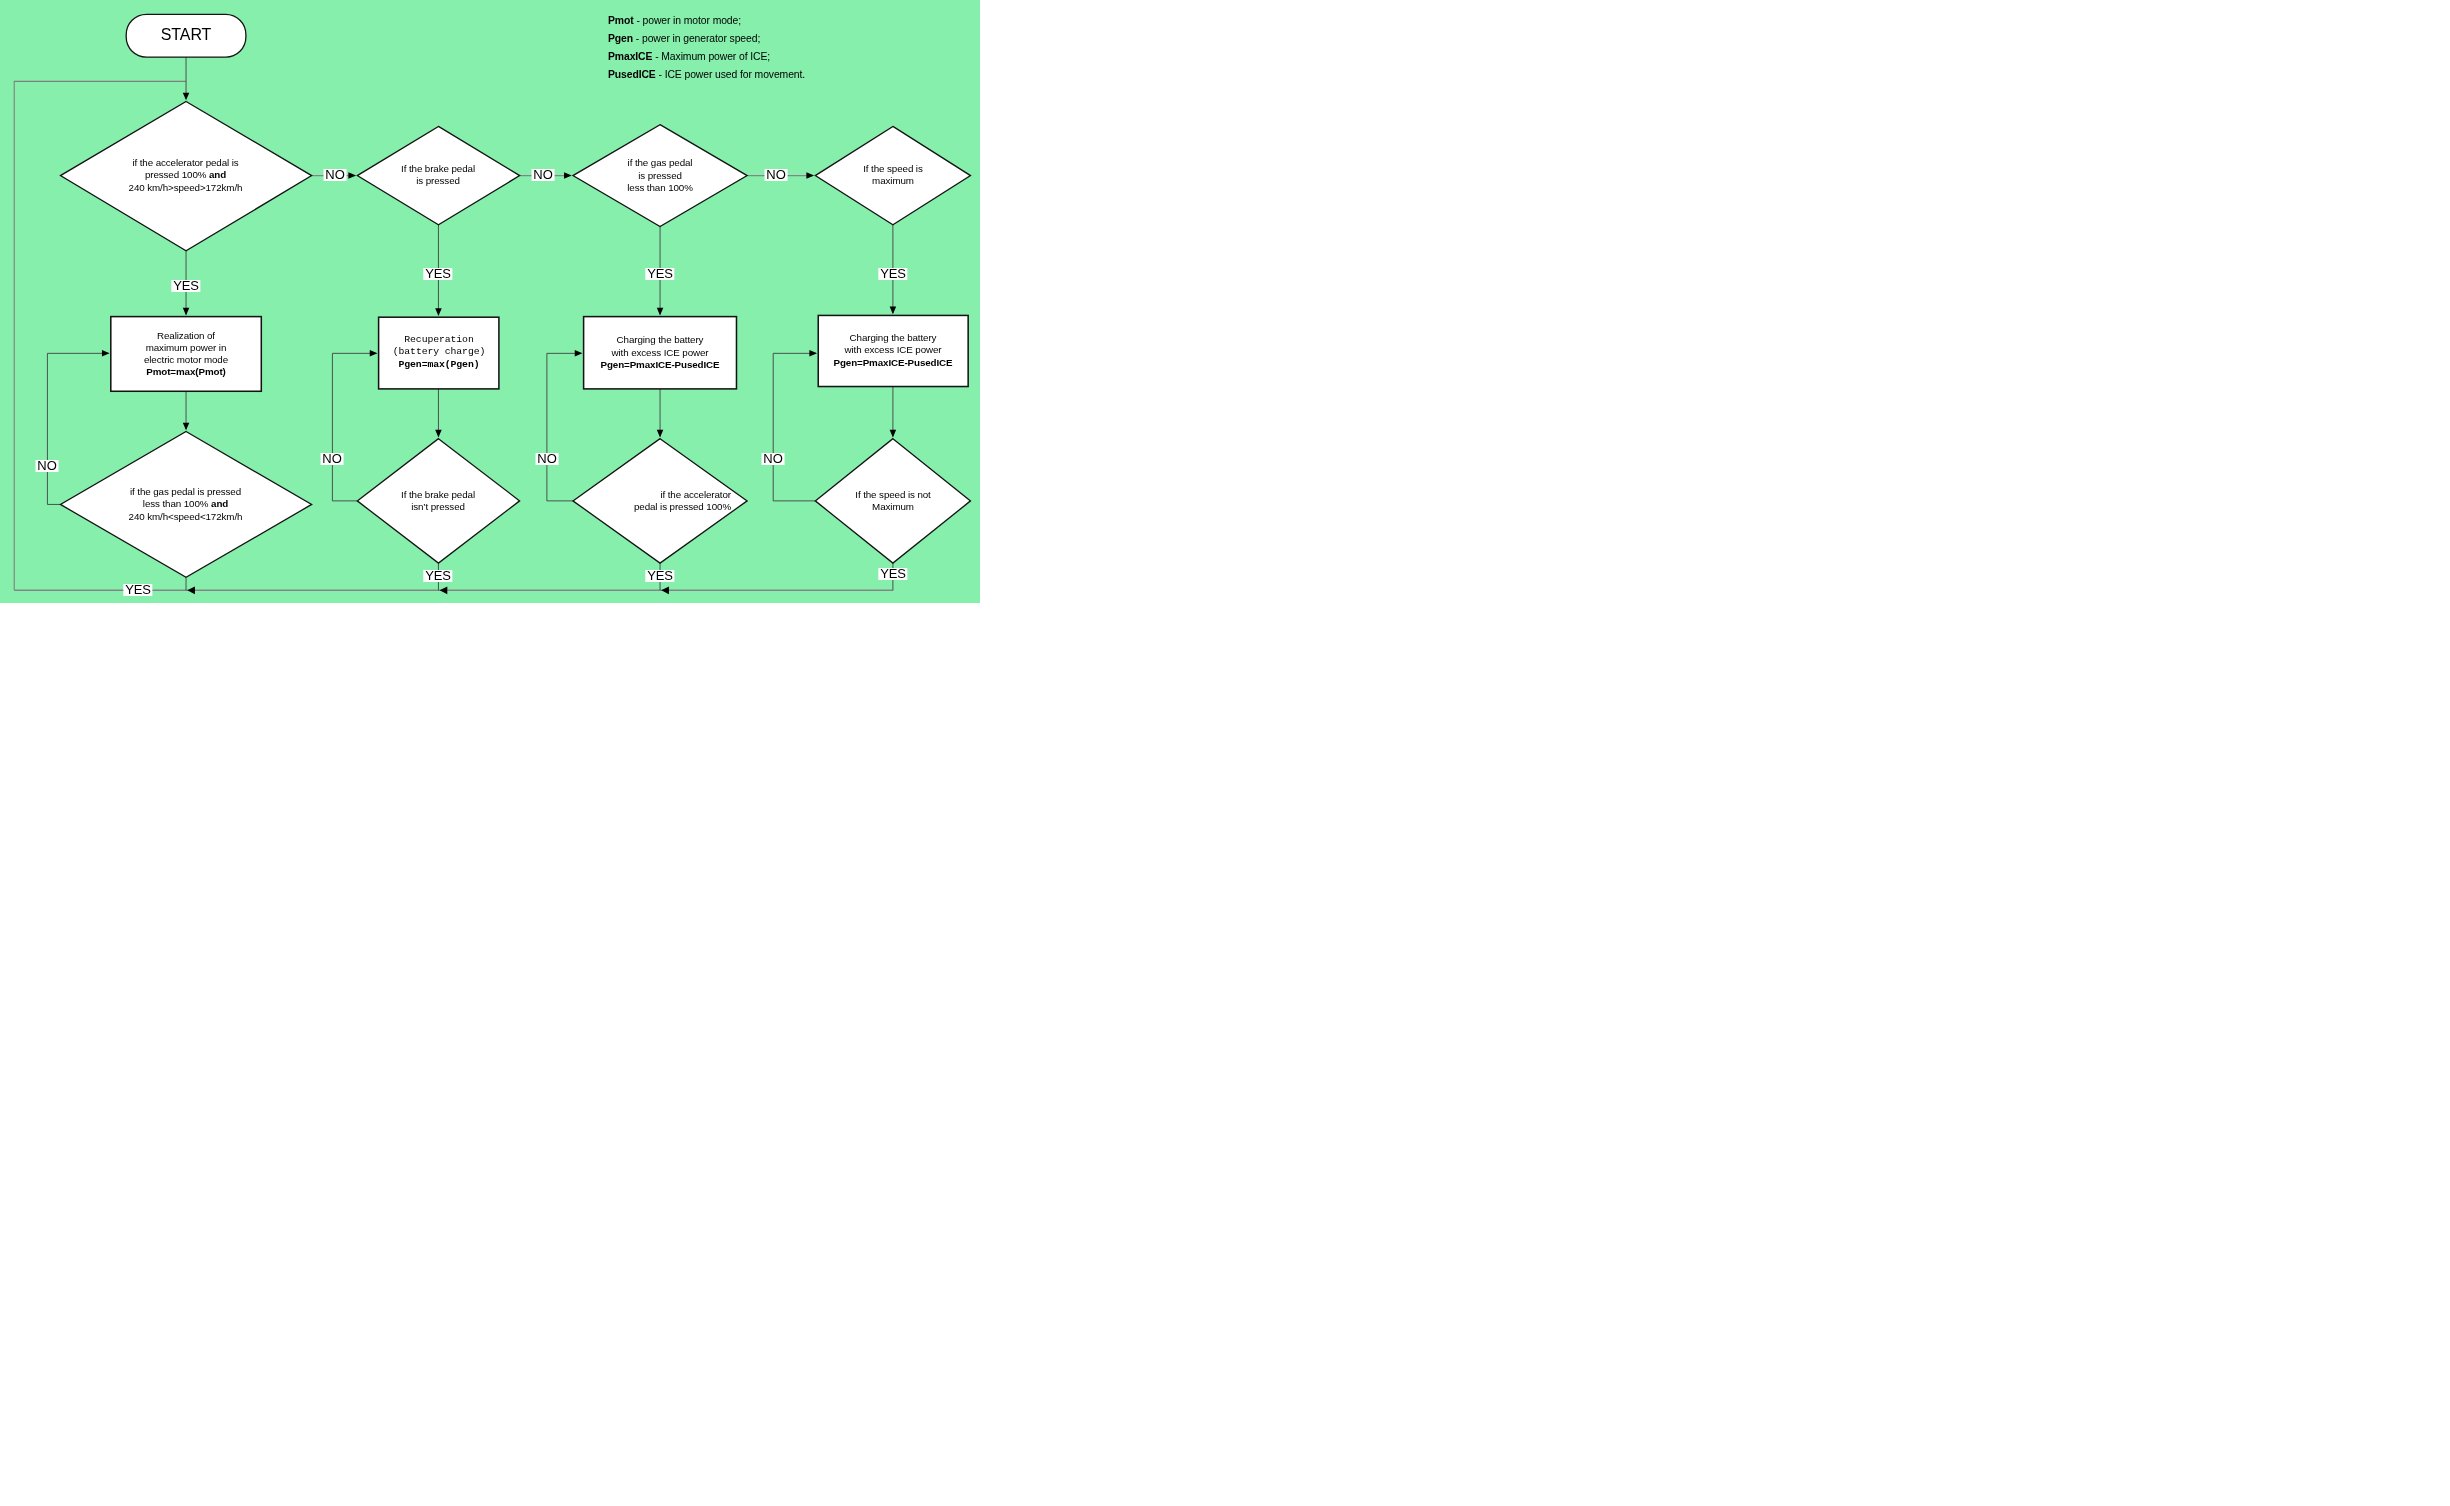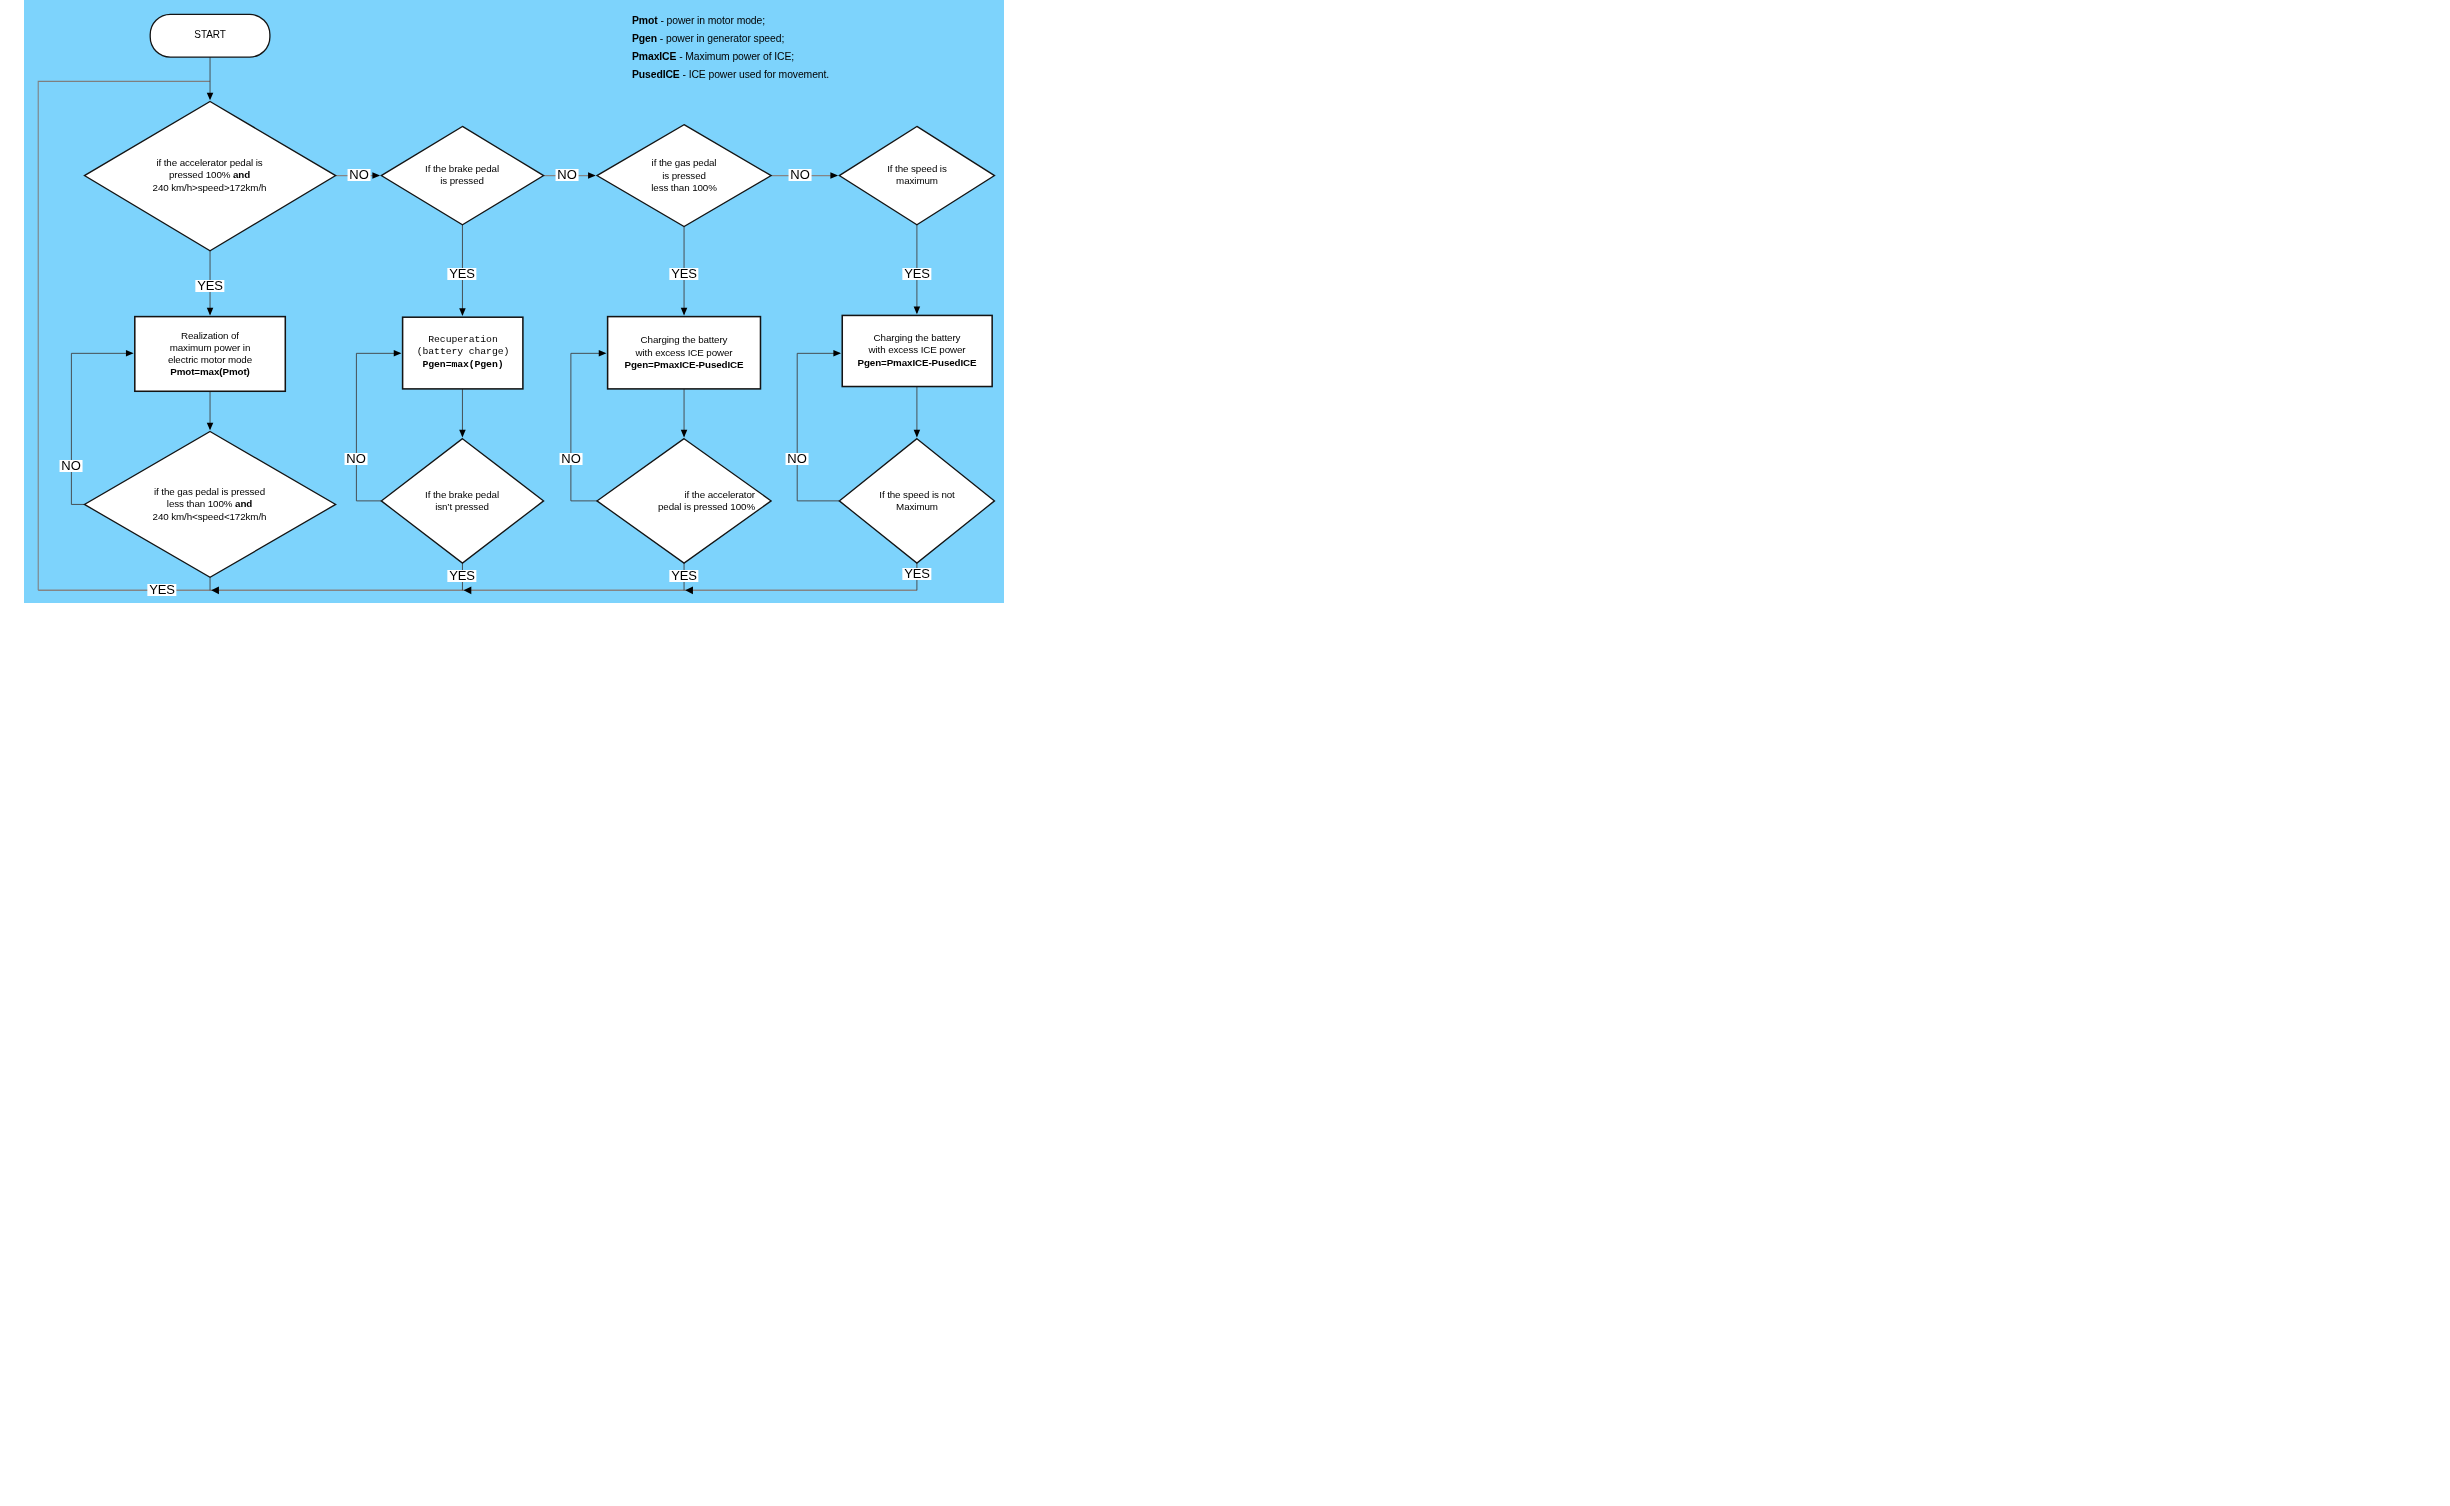--- a/index.html
+++ b/index.html
@@ -1,23 +1,22 @@
 <!DOCTYPE html>
 <html style="font-size:9.5px"><head>
 <meta charset="utf-8">
 <style>
   html,body{margin:0;padding:0;background:#ffffff;}
   #canvas{
     position:relative;
     width:980px;height:603px;
-    background:#7dd3fc;
+    background:#86efac;
     font-family:"Liberation Sans", sans-serif;
     color:#000;
     overflow:hidden;
-    margin-left:24px;
   }
   #shapes{position:absolute;left:0;top:0;}
   .node{
     position:absolute;
     display:flex;flex-direction:column;
     align-items:center;justify-content:center;
     text-align:center;
     font-size:9.8px;line-height:12.4px;
     letter-spacing:-0.1px;
     white-space:nowrap;
@@ -25,21 +24,21 @@
   .node .fline b{font-weight:bold;}
   .lbl{
     position:absolute;
     transform:translate(-50%,-50%);
     background:#ffffff;
     padding:0 1.8px;
     font-size:13px;
     letter-spacing:-0.1px;
     line-height:12px;
   }
-  #start-text{font-size:10px;}
+  #start-text{font-size:16px;}
   #legend{
     position:absolute;left:608px;top:12px;width:278px;
     font-size:10.4px;line-height:18px;
     letter-spacing:-0.1px;
     text-align:left;
   }
   #legend .legend-row b{font-weight:bold;}
 </style>
 </head>
 <body>

